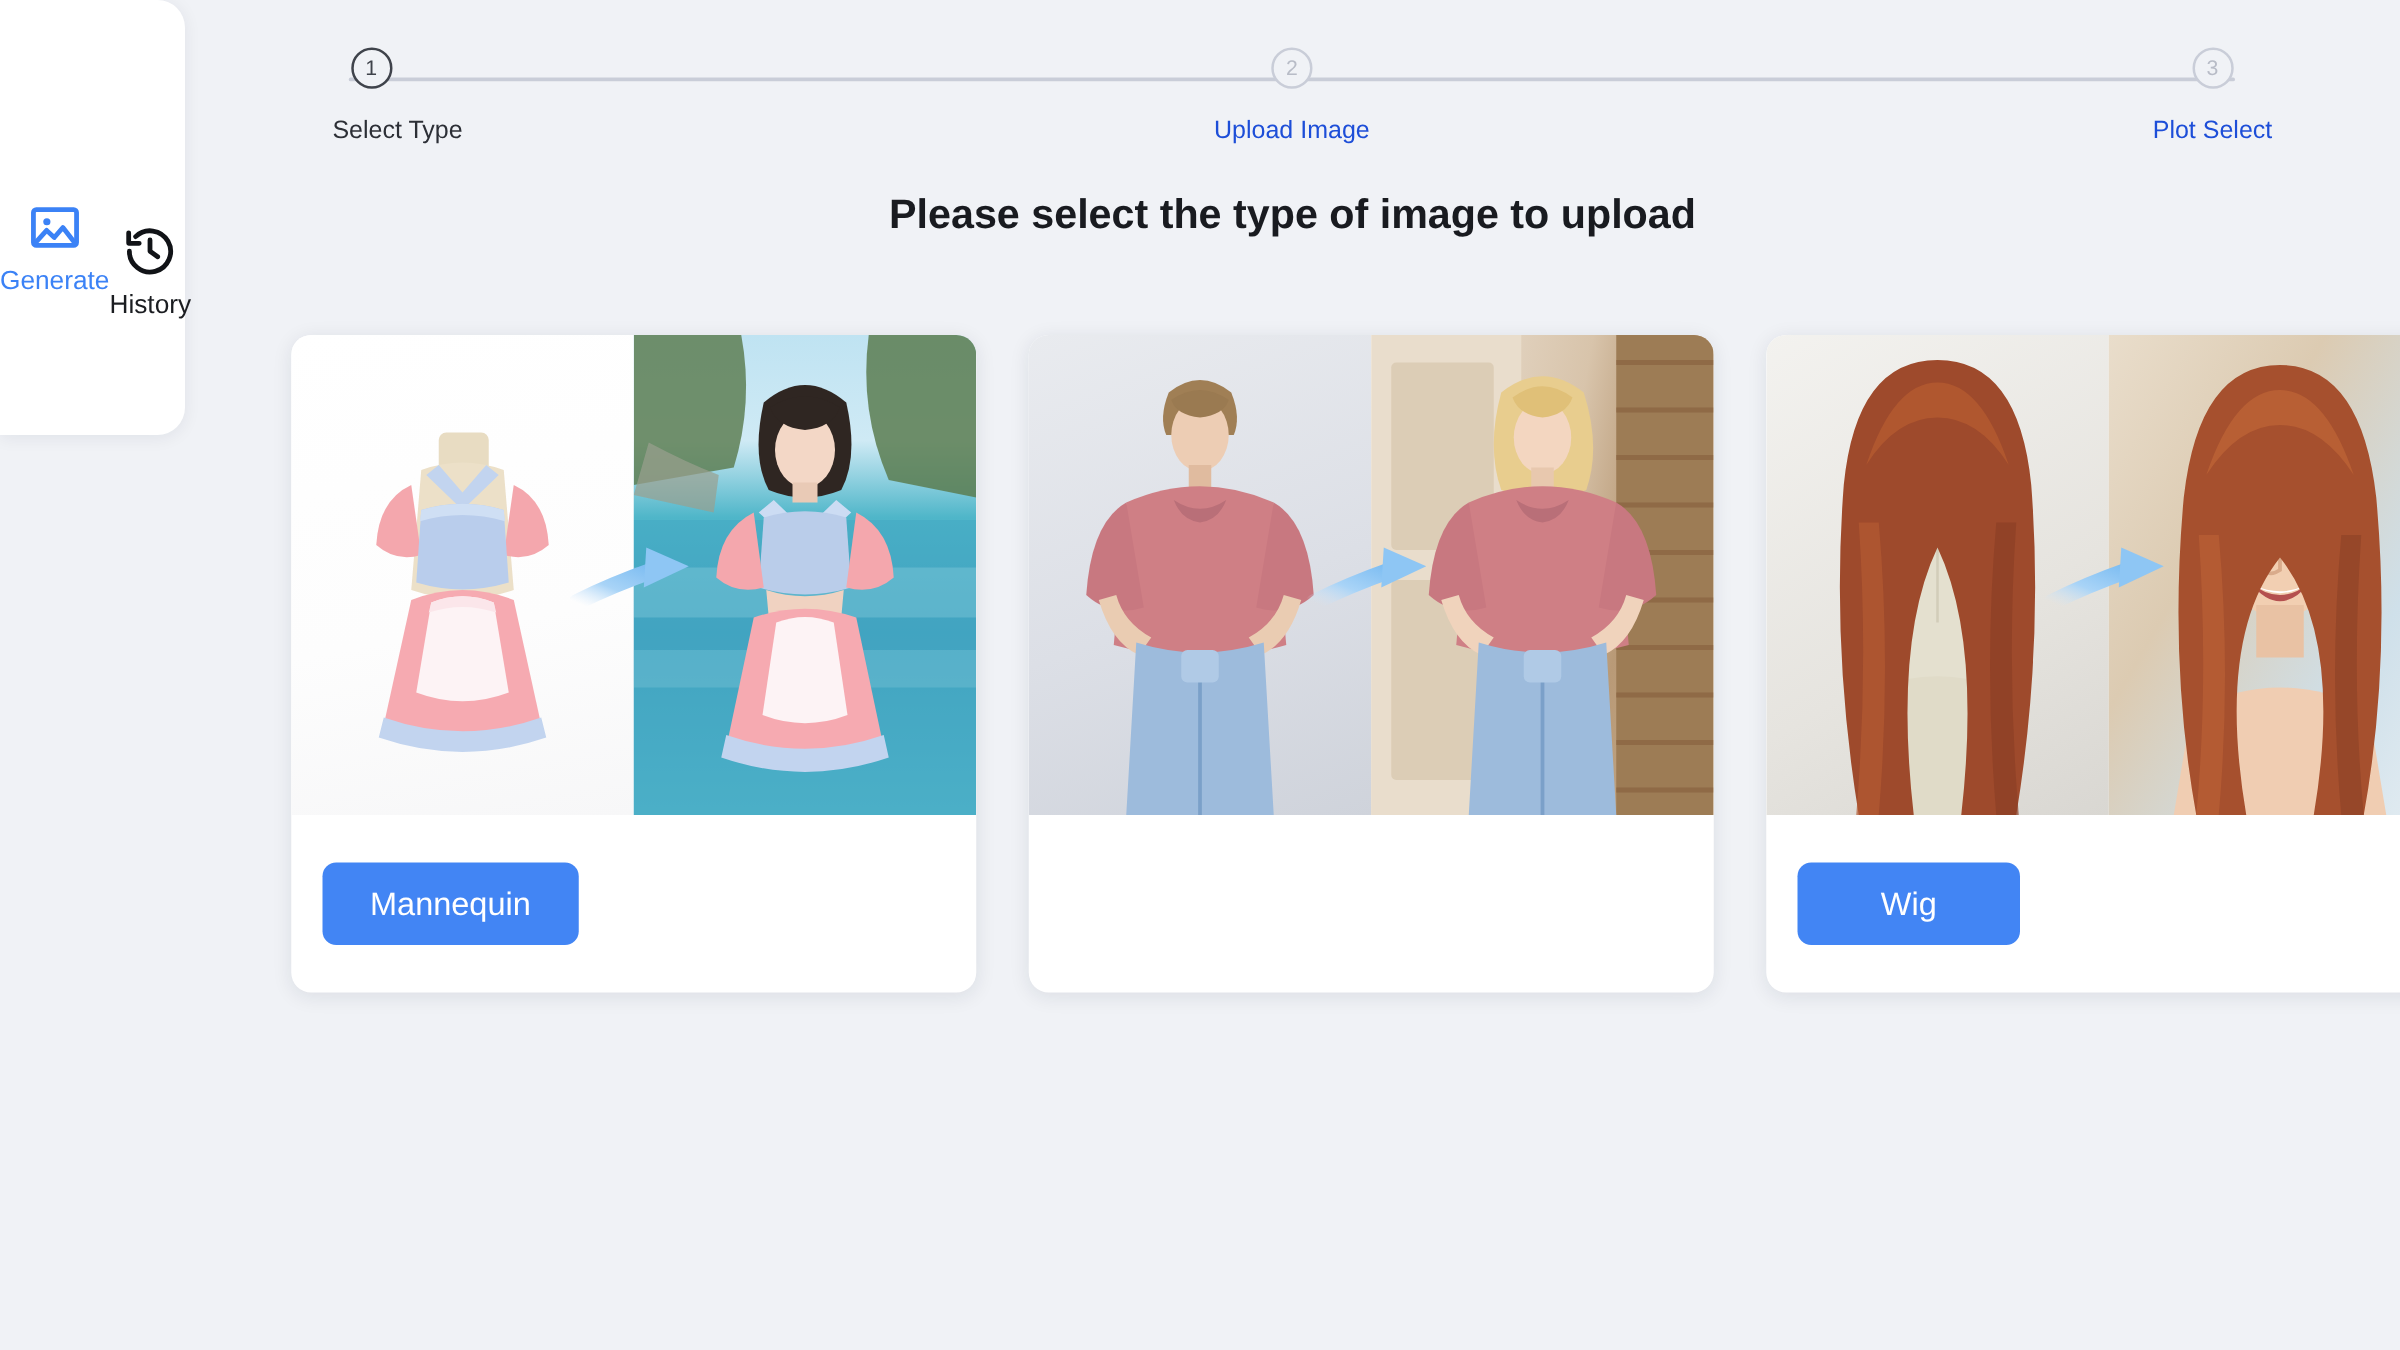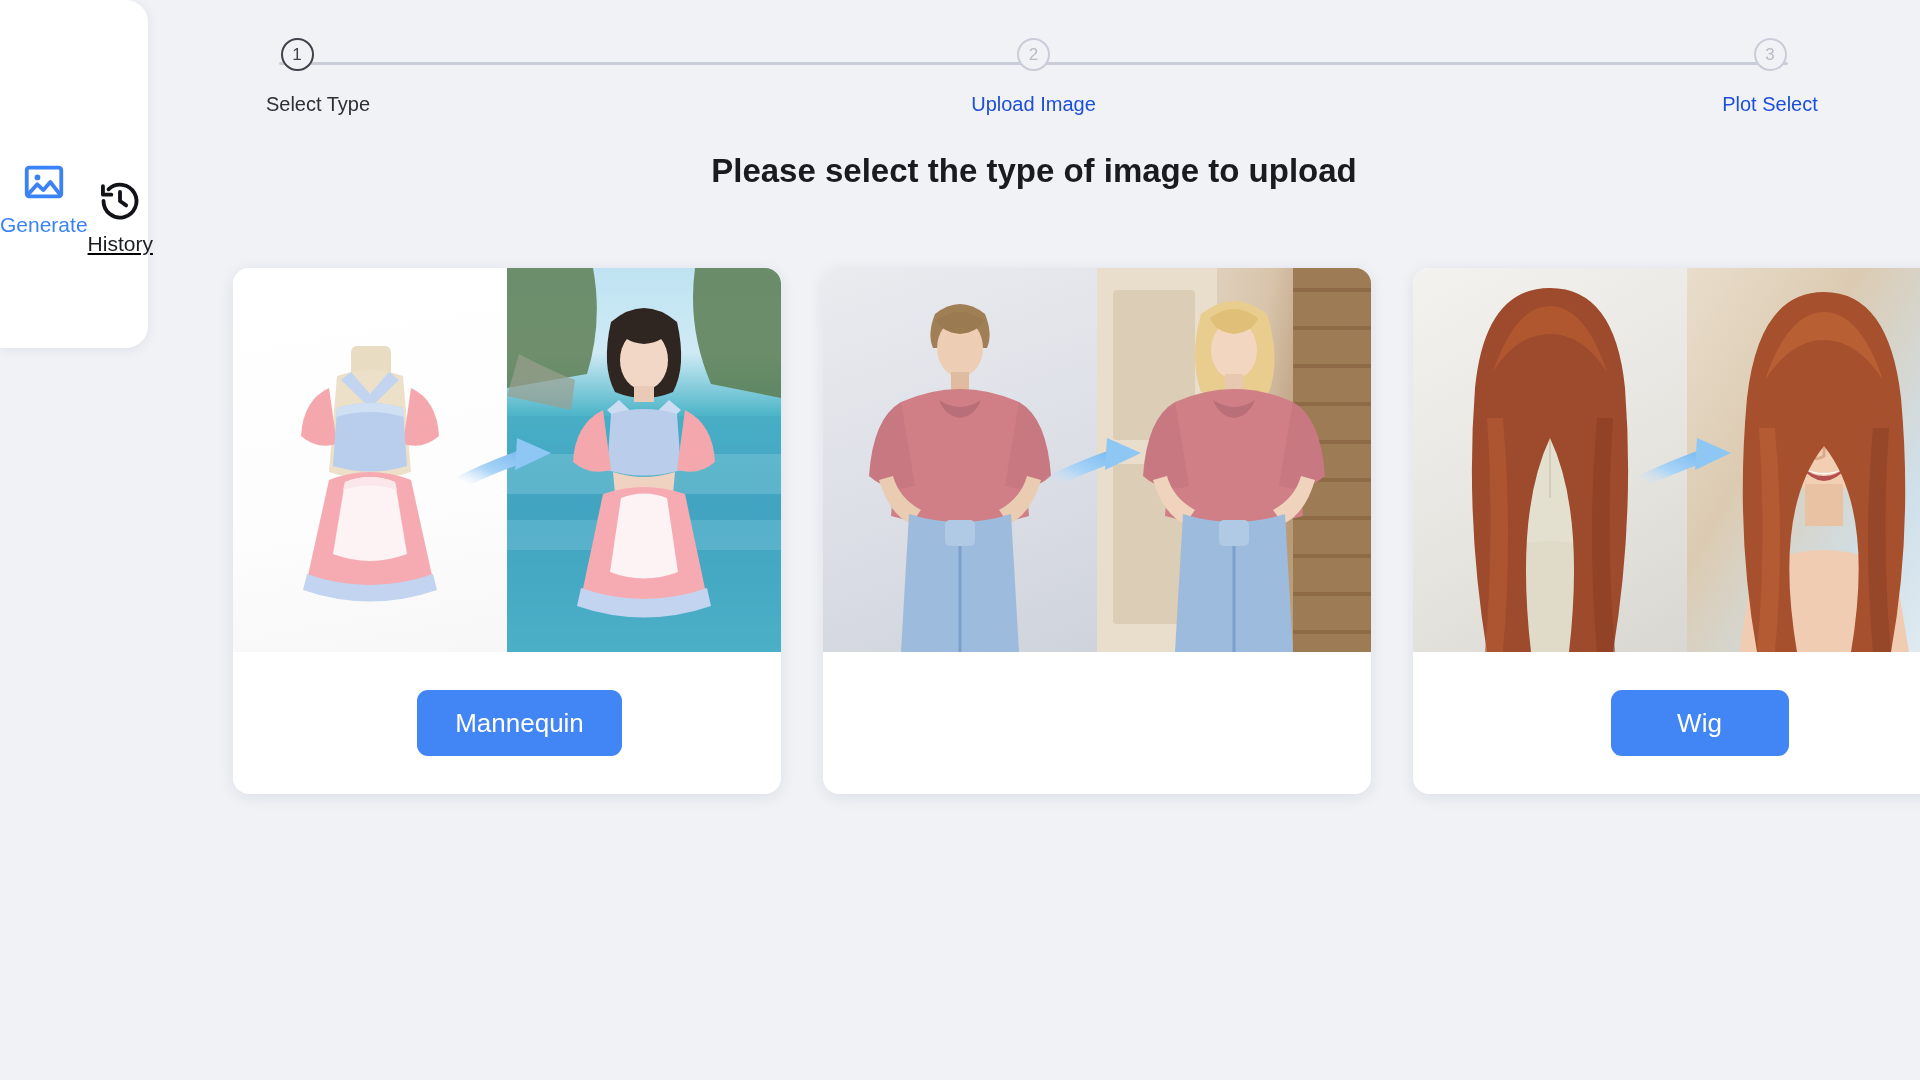--- a/index.html
+++ b/index.html
@@ -23,21 +23,21 @@
     z-index: 30;
   }
   .nav-item {
     width: 104px;
     display: flex; flex-direction: column;
     align-items: center; gap: 9px;
     padding: 6px 0 4px 0;
     cursor: pointer;
     user-select: none;
   }
-  .nav-item + .nav-item { margin-top: 38px; text-decoration: underline; }
+  .nav-item + .nav-item { margin-top: 38px; }
   .nav-icon { width: 46px; height: 46px; display: block; }
   .nav-label { font-size: 21px; line-height: 1; }
   .nav-item.active .nav-label { color: #3b82f6; }
   .nav-item.idle .nav-label { color: #1b1d21; }
 
   
   .main {
     position: absolute;
     left: 148px; top: 0;
     width: 1772px; height: 1080px;
@@ -123,21 +123,21 @@
   .arrow-wrap {
     position: absolute;
     left: 50%; top: 50%;
     transform: translate(-50%, -50%);
     width: 120px; height: 80px;
     z-index: 6;
     pointer-events: none;
   }
   .card-foot {
     height: 142px;
-    display: flex; align-items: center; justify-content: center; padding-left: 25px;
+    display: flex; align-items: center; justify-content: flex-start; padding-left: 25px;
   }
   .pick-btn {
     background: #4285f4;
     color: #ffffff;
     border: none;
     border-radius: 11px;
     font-size: 26px;
     font-family: "Liberation Sans", sans-serif;
     padding: 0 38px;
     min-width: 178px;

